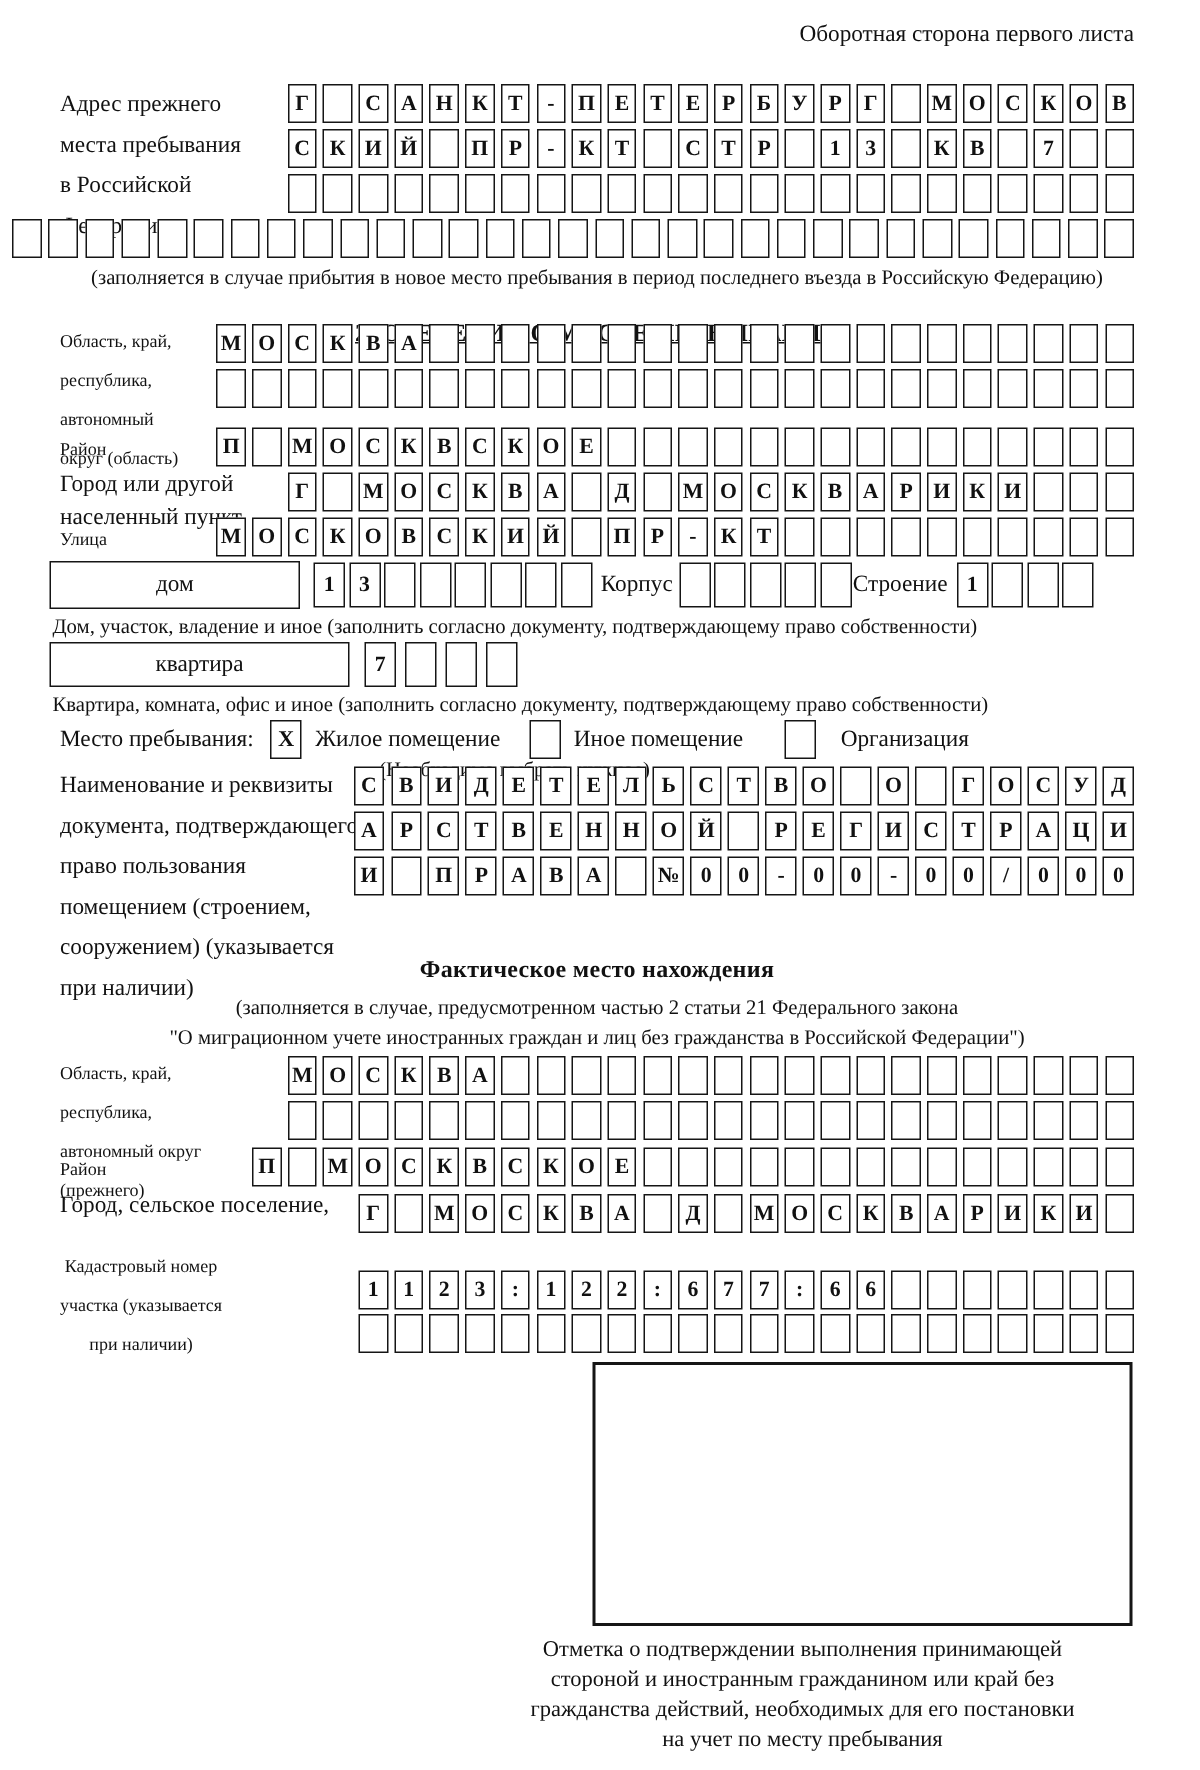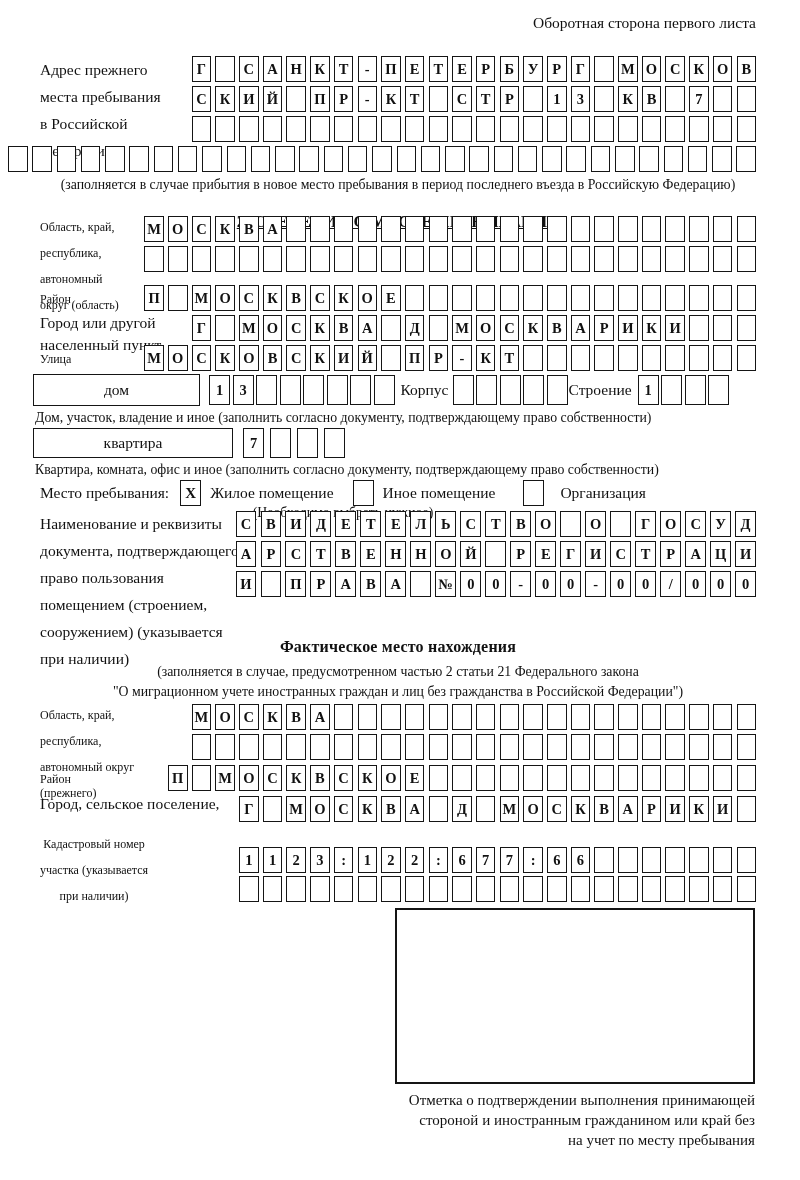--- a/index.html
+++ b/index.html
@@ -34,21 +34,21 @@
     align-items:center;justify-content:center;font-size:15.5px;background:#fff;
   }
   .inline-row{display:flex;align-items:center;}
   .checkbox{
     width:21px;height:26px;border:1.7px solid #151515;box-sizing:border-box;
     display:flex;align-items:center;justify-content:center;
     font-size:15px;font-weight:bold;flex:0 0 auto;background:#fff;
   }
   .opt-label{font-size:15.5px;white-space:nowrap;}
   .stamp-box{border:2px solid #151515;box-sizing:border-box;background:#fff;}
-  .stamp-caption{font-size:15px;line-height:20px;text-align:right;font-family:Liberation Serif, serif;}
+  .stamp-caption{font-size:15px;line-height:20px;text-align:center;font-family:Liberation Serif, serif;}
 </style>
 </head>
 <body>
 
 <div class="page">
 
   <div class="abs" style="top:14px;right:44px;font-size:15.5px;">Оборотная сторона первого листа</div>
 
   <div class="content">
 
@@ -664,17 +664,18 @@
           <div class="cell"></div>
           <div class="cell"></div>
           <div class="cell"></div>
         </div>
     </div>
 
     <div class="abs stamp-box" style="top:908px;left:355px;width:360px;height:176px;"></div>
     <div class="abs stamp-caption" style="top:1090px;left:275px;width:440px;">
         <div>Отметка о подтверждении выполнения принимающей</div>
         <div>стороной и иностранным гражданином или край без</div>
+        <div>гражданства действий, необходимых для его постановки</div>
         <div>на учет по месту пребывания</div>
       </div>
 
   </div>
 </div>
 
 </body></html>

